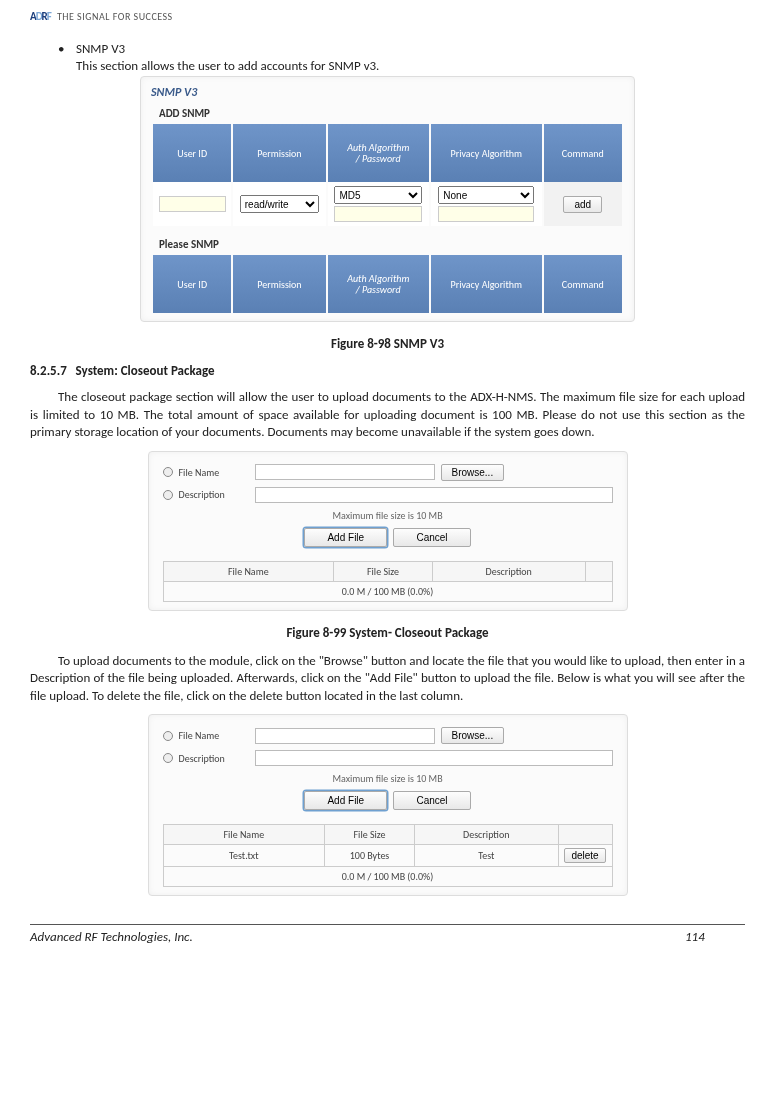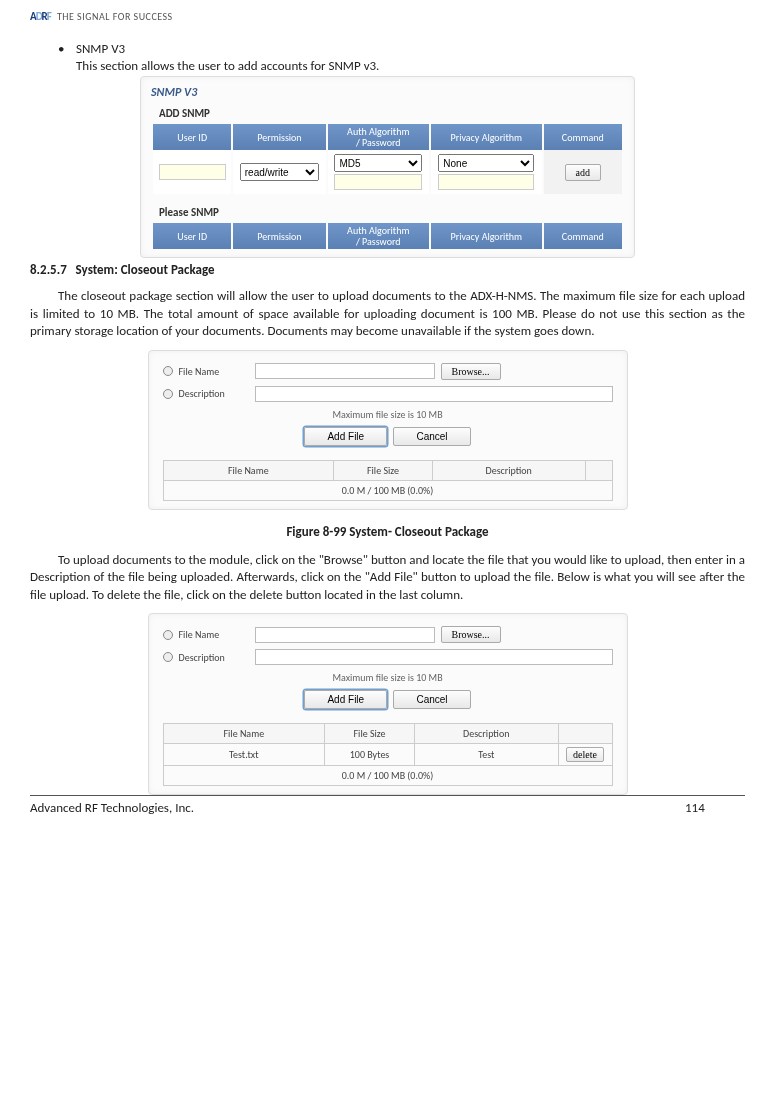--- a/index.html
+++ b/index.html
@@ -16,44 +16,44 @@
   .bullet-row .bt { display: flex; }
   .bullet-row .bt .dot { width: 18px; }
   .bullet-desc { margin-left: 18px; margin-top: 2px; margin-bottom: 3px; }
   .fig-outer { display: flex; justify-content: center; }
   .panel { border: 1px solid #ddd; border-radius: 4px; box-shadow: inset 0 0 6px rgba(0,0,0,0.05); background: #fbfbfb; padding: 8px 10px; }
   .snmp-panel { width: 495px; }
   .snmp-title { font-style: italic; font-weight: bold; color: #3a5a8a; font-size: 12px; margin-bottom: 2px; }
   .snmp-sub { font-weight: bold; color: #333; font-size: 11px; margin: 8px 0 4px 8px; }
   .tbl { width: 100%; border-collapse: separate; border-spacing: 2px 0; font-size: 10px; }
   .tbl th { background: linear-gradient(#6f95c9, #5a80b4); color: #fff; font-weight: normal; padding: 4px 2px; text-align: center; }
-  .tbl th.two-line { line-height: 1.1; padding: 2px; }
+  .tbl th.two-line { line-height: 1.1; padding: 18px; font-style: italic; }
   .tbl td { background: #f2f2f2; padding: 4px 2px; text-align: center; vertical-align: middle; }
   .tbl td.input-cell { background: #fff; }
   .tbl input[type=text] { width: 90%; border: 1px solid #ccc; background: #ffffe8; height: 16px; }
   .tbl select { width: 90%; font-size: 10px; height: 18px; }
-  .mini-btn { font-size: 10px; padding: 2px 10px; background: linear-gradient(#fdfdfd,#e8e8e8); border: 1px solid #aaa; border-radius: 2px; cursor: pointer; font-family: Liberation Serif, serif; }
+  .mini-btn { font-size: 10px; padding: 2px 10px; background: linear-gradient(#fdfdfd,#e8e8e8); border: 1px solid #aaa; border-radius: 2px; cursor: pointer; }
   .fig-caption { text-align: center; font-weight: bold; margin: 14px 0 12px 0; font-size: 13px; }
   .sec-head { font-weight: bold; font-size: 13px; margin: 4px 0 10px 0; }
   .para { text-align: justify; margin-bottom: 10px; line-height: 1.35; }
   .para.indent { text-indent: 28px; }
   .closeout-panel { width: 480px; padding: 12px 14px 8px 14px; font-size: 10px; color: #444; }
   .fr { display: flex; align-items: center; margin-bottom: 6px; gap: 6px; }
   .fr label { width: 70px; }
   .radio { width: 10px; height: 10px; border: 1px solid #888; border-radius: 50%; background: #eee; }
   .long-input { flex: 1; border: 1px solid #bbb; height: 16px; }
   .short-input { width: 180px; border: 1px solid #bbb; height: 16px; }
   .hint { text-align: center; font-size: 10px; color: #666; margin: 4px 0 6px 0; }
   .btn-row { text-align: center; margin-bottom: 14px; }
   .pbtn { font-size: 10px; padding: 3px 22px; background: linear-gradient(#fdfdfd,#e8e8e8); border: 1px solid #aaa; border-radius: 2px; margin: 0 2px; cursor: pointer; }
   .pbtn.active { box-shadow: 0 0 0 1.5px #6fa0d0; }
   .file-tbl { width: 100%; border-collapse: collapse; font-size: 10px; }
   .file-tbl th, .file-tbl td { border: 1px solid #ccc; padding: 3px 4px; text-align: center; font-weight: normal; color: #444; }
   .file-tbl th { background: #f6f6f6; }
-  .footer-bar { border-top: 1px solid #555; padding-top: 4px; display: flex; }
+  .footer-bar { border-top: 1px solid #555; margin-top: 28px; padding-top: 4px; display: flex; font-style: italic; }
   .footer-left { flex: 1; }
   .footer-page { width: 60px; text-align: left; }
 </style>
 </head>
 <body>
 
 <div class="page">
 
   <div class="logo">
     <span class="logo-mark"><span class="a">A</span><span class="d">D</span><span class="r">R</span><span class="f">F</span></span>
@@ -118,20 +118,21 @@
           <th>Permission</th>
           <th class="two-line"><span>Auth Algorithm</span><br><span>/ Password</span></th>
           <th>Privacy Algorithm</th>
           <th>Command</th>
         </tr>
       </tbody>
         </table>
     </div>
   </div>
 
+  <div class="fig-caption">Figure 8-98    SNMP V3</div>
 
   <div class="sec-head">
     <span>8.2.5.7</span>&nbsp;&nbsp;&nbsp;<span>System: Closeout Package</span>
   </div>
 
   <p class="para indent">The closeout package section will allow the user to upload documents to the ADX-H-NMS.  The maximum file size for each upload is limited to 10 MB.  The total amount of space available for uploading document is 100 MB.  Please do not use this section as the primary storage location of your documents.  Documents may become unavailable if the system goes down.</p>
 
   <div class="fig-outer">
     <div class="panel closeout-panel">
       <div class="fr">

